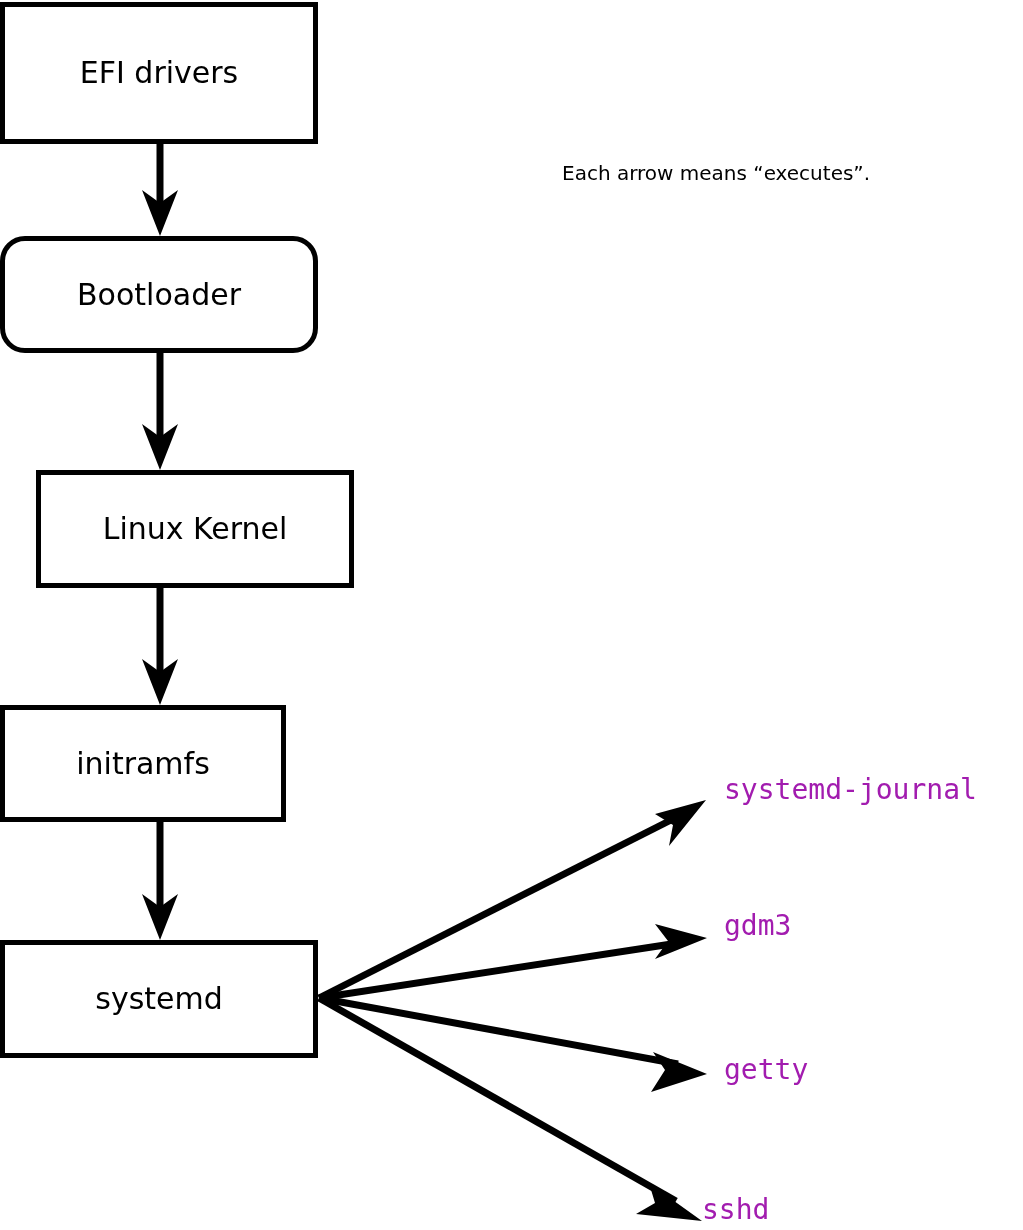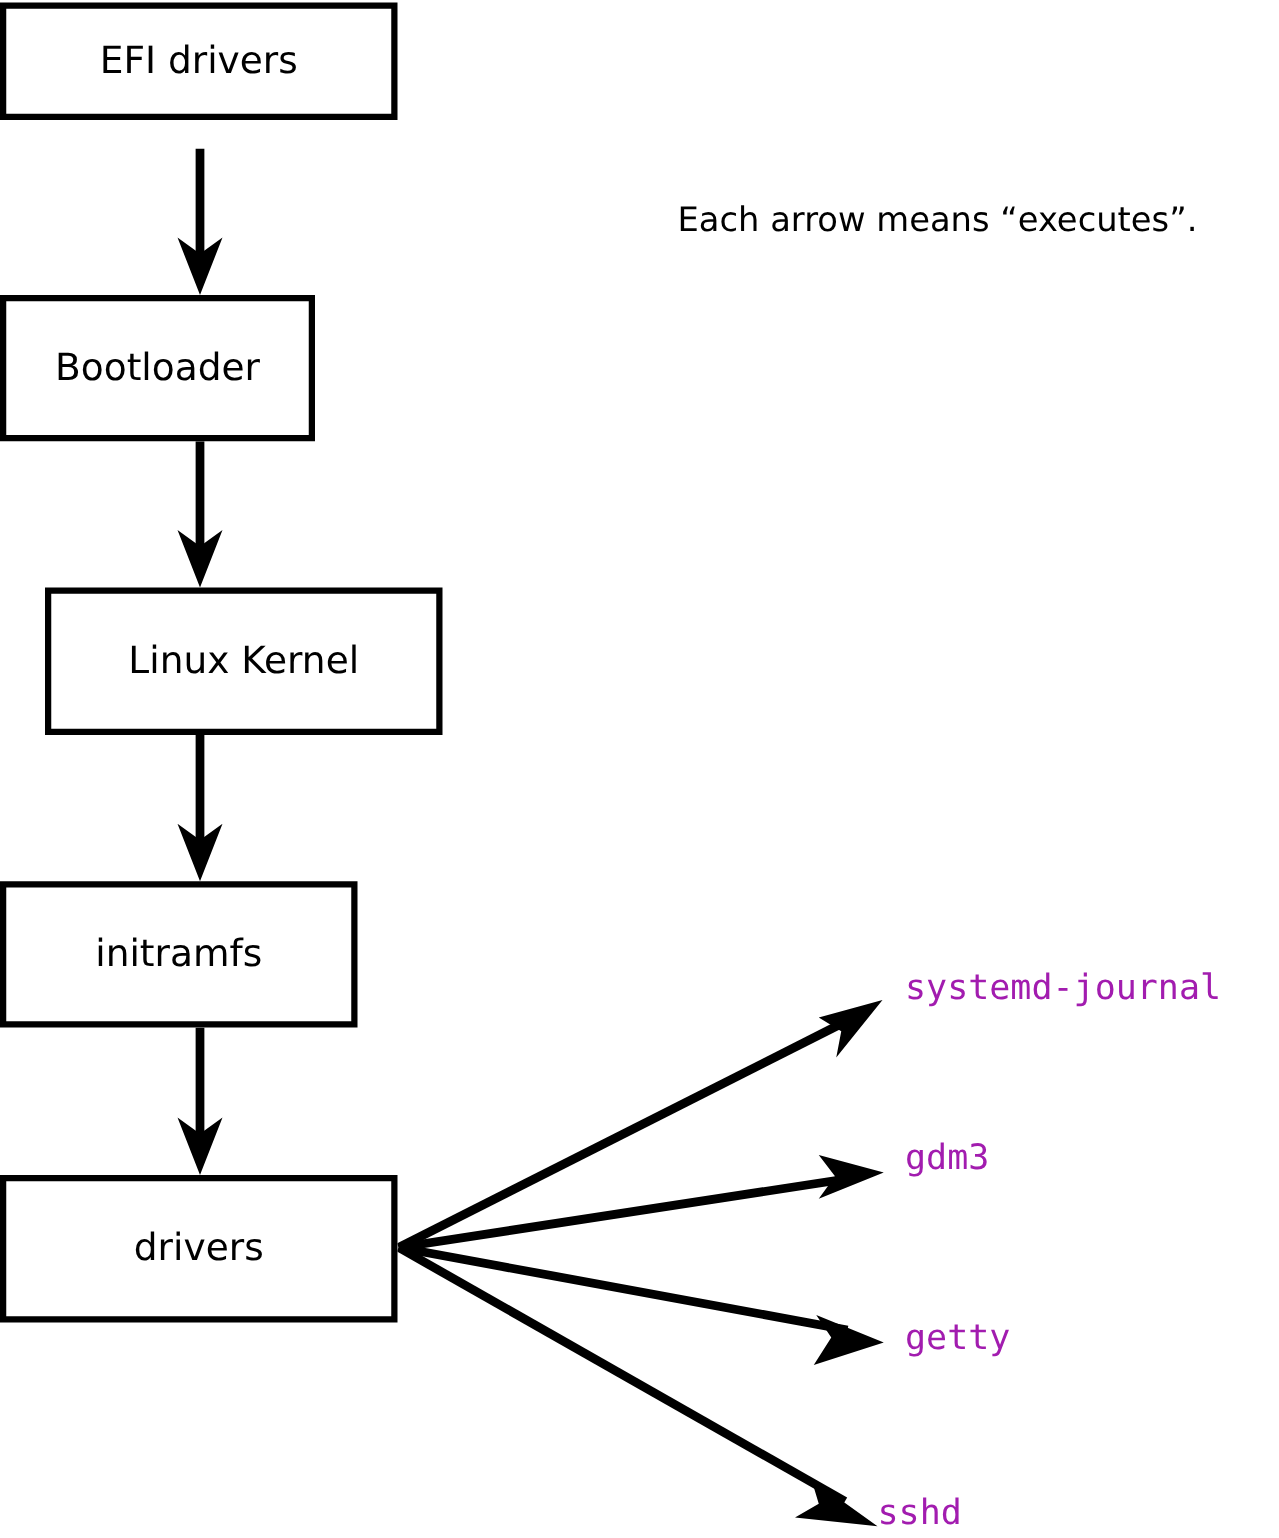--- a/index.html
+++ b/index.html
@@ -26,24 +26,24 @@
   }
   .stage-label {
     font-family: "DejaVu Sans", sans-serif;
     font-size: 30px;
     color: #000000;
     line-height: 1;
     white-space: nowrap;
   }
   .legend-text {
     position: absolute;
-    left: 542px;
+    left: 562px;
     top: 161px;
     font-family: "DejaVu Sans", sans-serif;
-    font-size: 27px;
+    font-size: 20px;
     color: #000000;
     white-space: nowrap;
     line-height: 1.2;
   }
   .service-label {
     position: absolute;
     font-family: "DejaVu Sans Mono", monospace;
     font-size: 28px;
     color: #a21caf;
     white-space: nowrap;
@@ -93,38 +93,38 @@
     <g>
       <line x1="319" y1="998" x2="678" y2="1064" stroke="#000000" stroke-width="7"></line>
       <path d="M 707 1074 L 653 1052 L 665 1070 L 651 1092 Z" fill="#000000"></path>
     </g>
     <g>
       <line x1="319" y1="998" x2="676" y2="1201" stroke="#000000" stroke-width="7"></line>
       <path d="M 702 1221 L 649 1183 L 655 1203 L 636 1214 Z" fill="#000000"></path>
     </g>
   </svg>
 
-  <div class="stage-box" style="left:0px; top:2px; width:318px; height:94px;">
+  <div class="stage-box" style="left:0px; top:2px; width:318px; height:142px;">
     <span class="stage-label">EFI drivers</span>
   </div>
 
-  <div class="stage-box" style="left:0px; top:236px; width:252px; height:117px;">
+  <div class="stage-box" style="left:0px; top:236px; width:318px; height:117px;border-radius:25px;">
     <span class="stage-label">Bootloader</span>
   </div>
 
   <div class="stage-box" style="left:0px; top:470px; width:318px; height:118px;margin-left:36px;">
     <span class="stage-label">Linux Kernel</span>
   </div>
 
   <div class="stage-box" style="left:0px; top:705px; width:286px; height:117px;">
     <span class="stage-label">initramfs</span>
   </div>
 
   <div class="stage-box" style="left:0px; top:940px; width:318px; height:118px;">
-    <span class="stage-label">drivers</span>
+    <span class="stage-label">systemd</span>
   </div>
 
   <div class="legend-text">Each arrow means “executes”.</div>
 
   <div class="service-label" style="left:724px; top:776px;">systemd-journal</div>
 
   <div class="service-label" style="left:724px; top:876px;margin-top:36px;">gdm3</div>
 
   <div class="service-label" style="left:724px; top:1056px;">getty</div>
 

